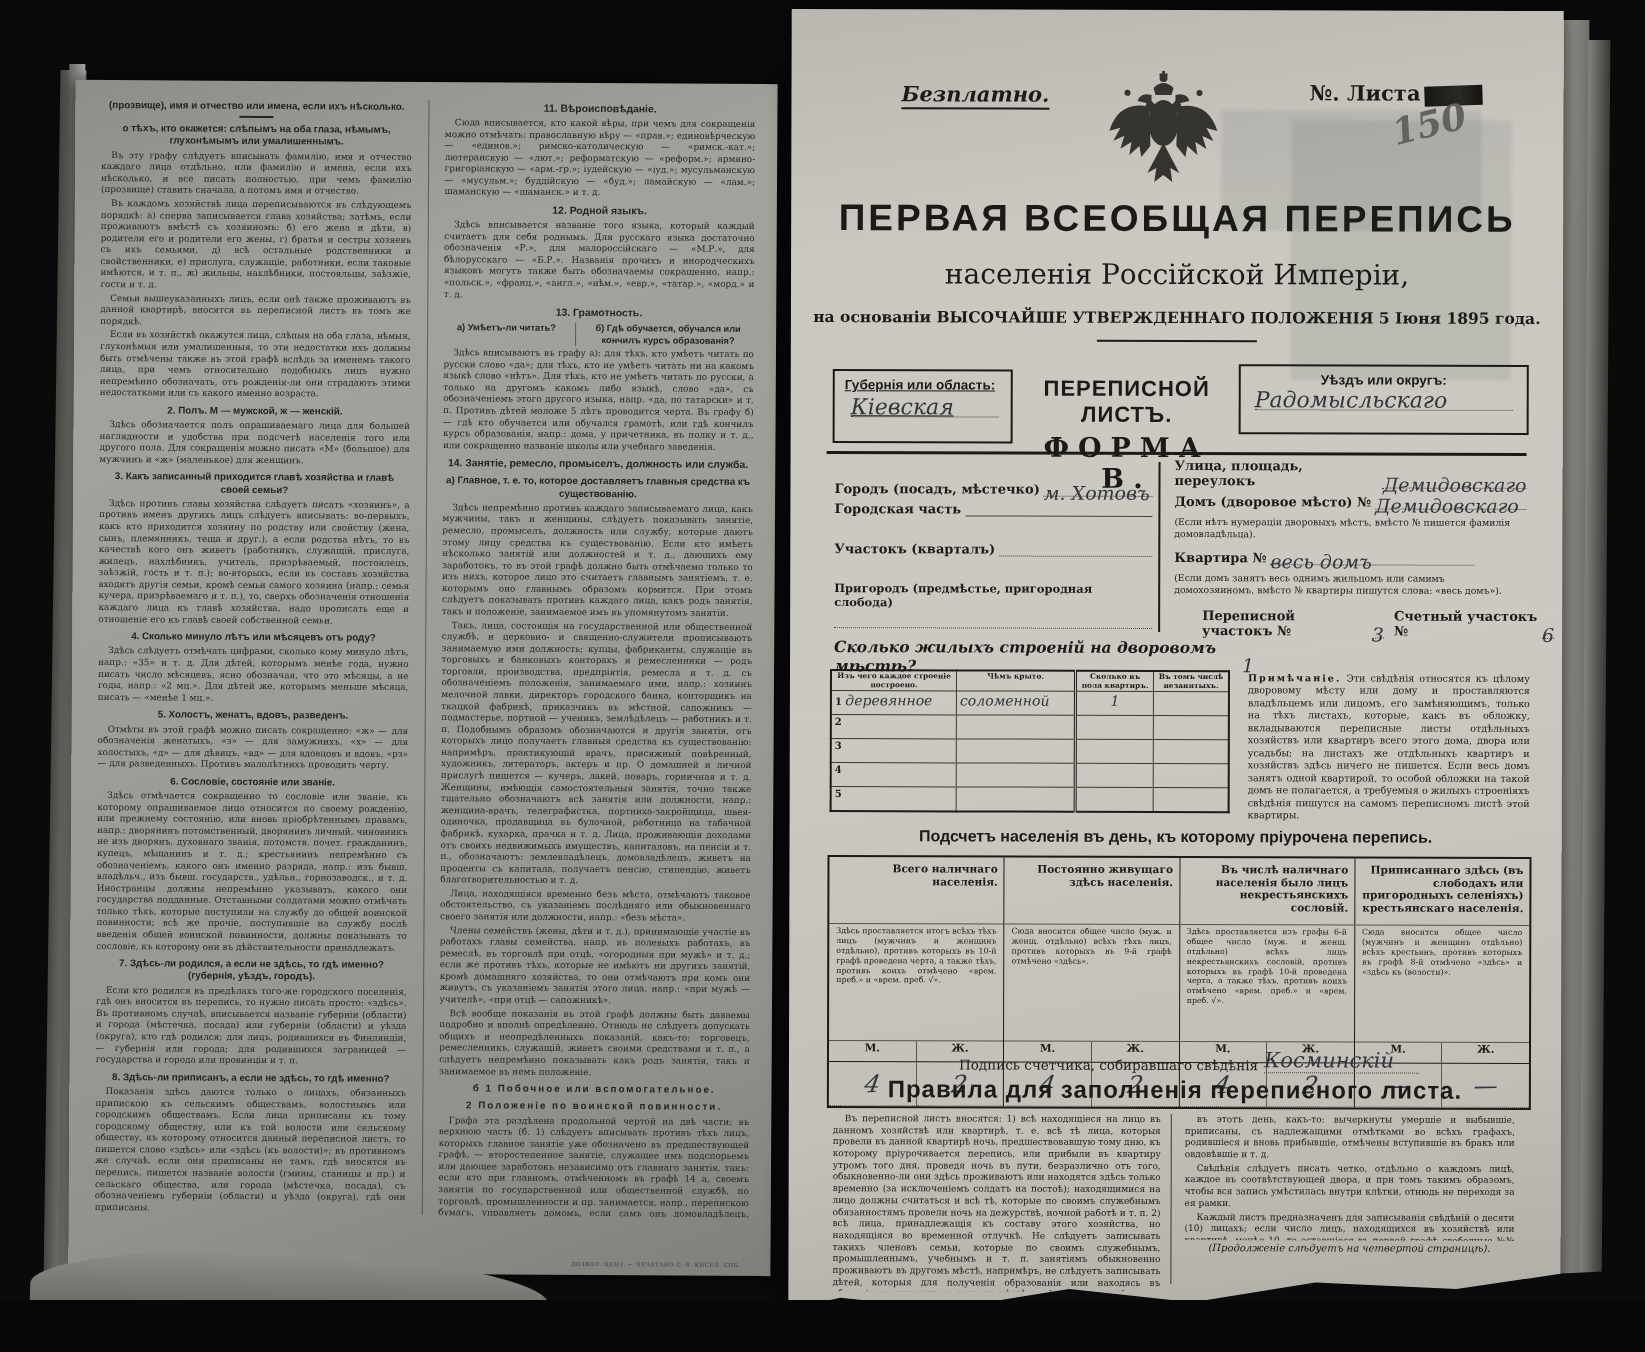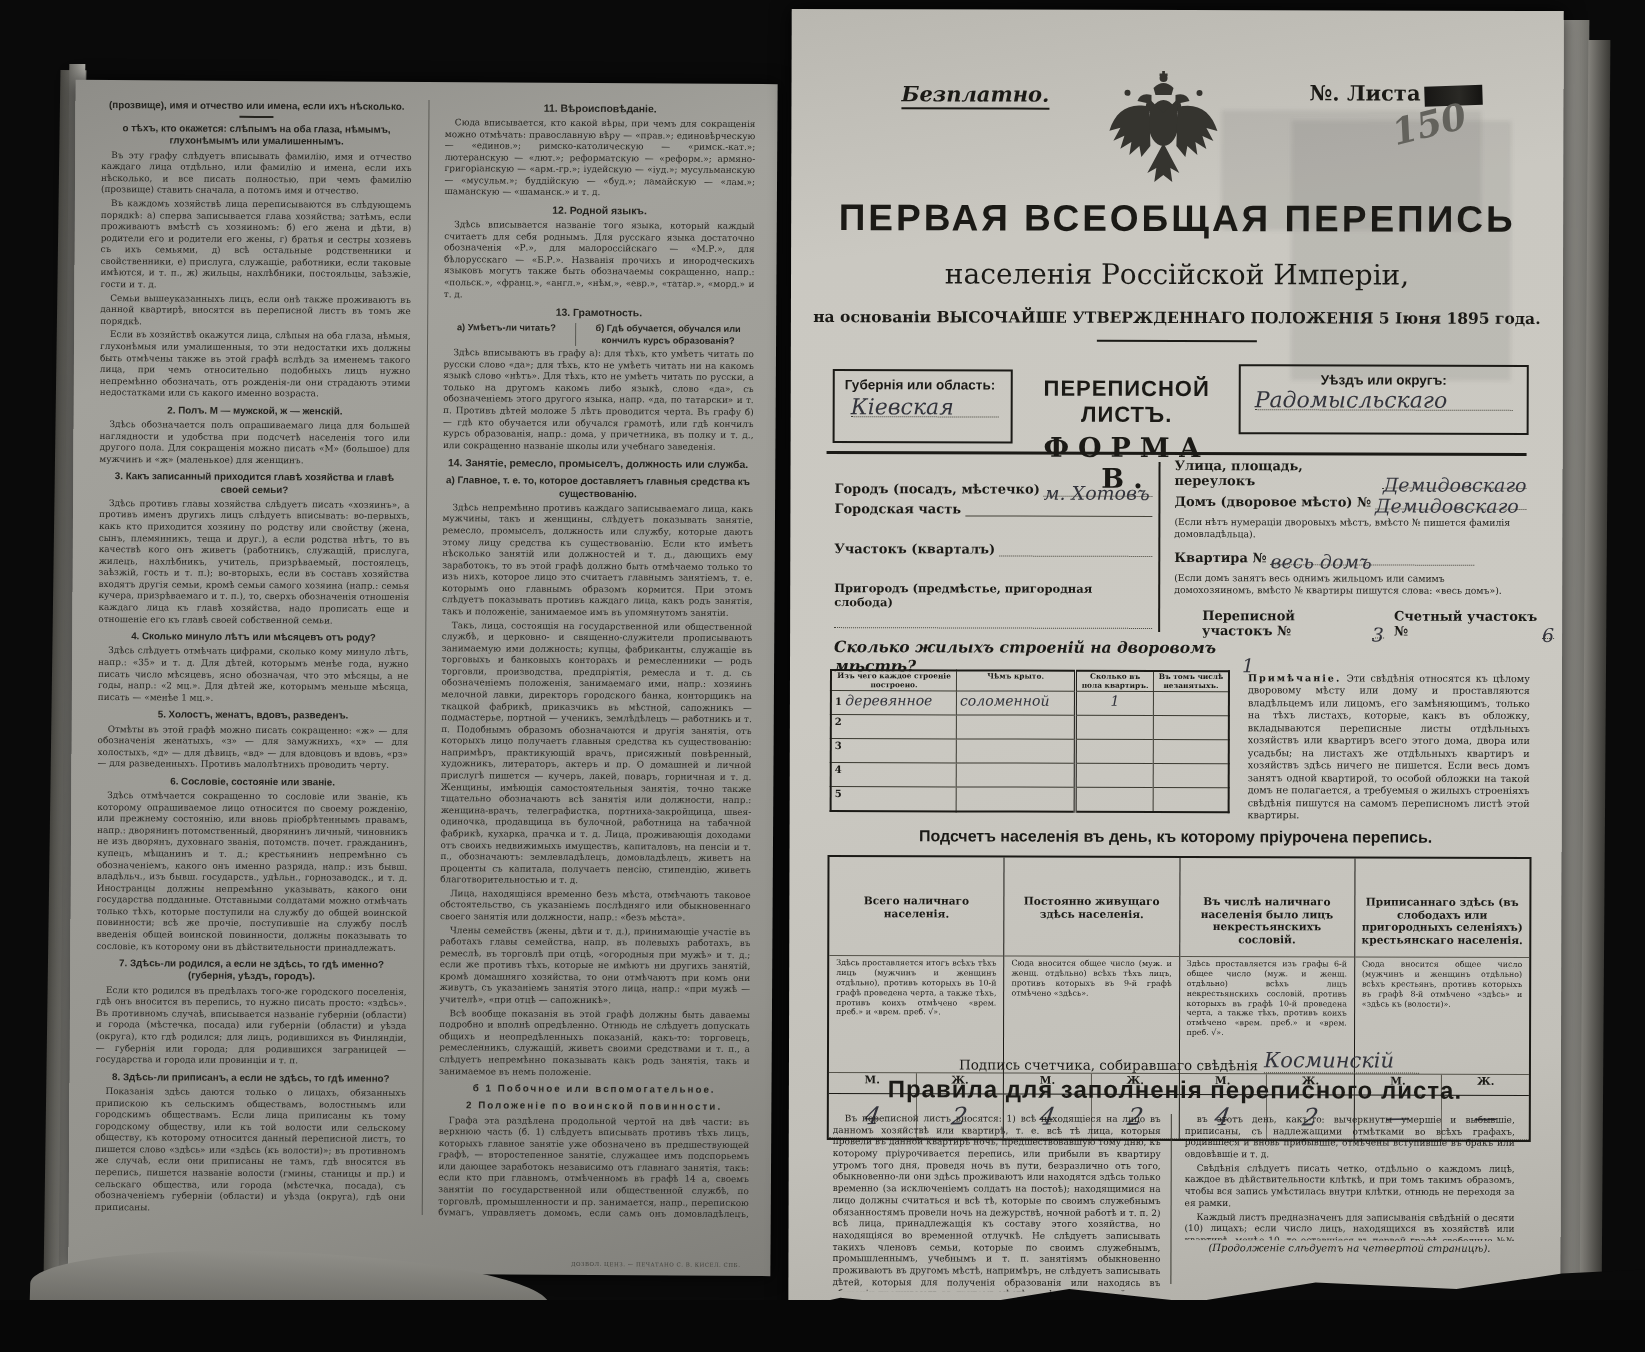--- a/index.html
+++ b/index.html
@@ -61,21 +61,21 @@
   .btab td{height:21px;text-align:left;font-size:10px;border-bottom:1px dotted #3a3930;}
   .btab .hwv{font-size:14px;}
   .note-block{position:absolute;font-size:9.6px;line-height:1.3;text-align:justify;}
   .note-block b{letter-spacing:2px;}
   
   .ct-title{position:absolute;width:100%;text-align:center;font-family:"Liberation Sans",sans-serif;
             font-weight:bold;font-size:16px;}
   .ctab{position:absolute;border:2.5px solid #1b1a16;display:flex;}
   .ct-group{width:25%;border-right:1.5px solid #1b1a16;display:flex;flex-direction:column;}
   .ct-group:last-child{border-right:none;}
-  .ct-head{font-weight:bold;font-size:10.6px;text-align:center;line-height:1.2;padding:5px 6px;height:56px;margin-top:32px;}
+  .ct-head{font-weight:bold;font-size:10.6px;text-align:right;line-height:1.2;padding:5px 6px;height:56px;}
   .ct-desc{font-size:7.9px;line-height:1.25;text-align:justify;padding:2px 7px;height:112px;border-top:1px solid #55534a;}
   .ct-mf{display:flex;border-top:1px solid #55534a;height:20px;}
   .ct-mf div{width:50%;text-align:center;font-weight:bold;font-size:10.5px;border-right:1px solid #55534a;}
   .ct-mf div:last-child{border-right:none;}
   .ct-vals{display:flex;border-top:1.5px solid #1b1a16;height:44px;}
   .ct-vals div{width:50%;text-align:center;border-right:1px solid #55534a;border-bottom:1px dotted #55534a;}
   .ct-vals div:last-child{border-right:none;}
   .ct-vals .hw{font-size:24px;display:inline-block;margin-top:8px;}
   .sig{position:absolute;font-size:13.5px;display:flex;align-items:flex-end;}
   .rules-title{position:absolute;width:100%;text-align:center;font-family:"Liberation Sans",sans-serif;
@@ -192,21 +192,21 @@
     <div class="rp sheetno" style="left:518px;top:70px;">
       <span>№. Листа</span><span class="blackbox"></span>
     </div>
     <div class="rp pencil" style="left:600px;top:92px;">150</div>
 
     <div class="rp title" style="left:0;top:188px;">ПЕРВАЯ ВСЕОБЩАЯ ПЕРЕПИСЬ</div>
     <div class="rp subtitle" style="left:0;top:248px;">населенія Россійской Имперіи,</div>
     <div class="rp lawline" style="left:0;top:298px;">на основаніи ВЫСОЧАЙШЕ УТВЕРЖДЕННАГО ПОЛОЖЕНІЯ 5 Іюня 1895 года.</div>
     <div class="law-underline" style="top:330px;"></div>
 
-    <div class="hdr-box" style="left:42px;top:360px;width:176px;height:70px;">
+    <div class="hdr-box" style="left:42px;top:360px;width:176px;height:70px;text-decoration:underline;">
       <div class="lbl">Губернія или область:</div>
       <div style="padding:2px 12px 0 16px;border-bottom:0;">
         <span class="hw big">Кіевская</span>
         <div style="border-bottom:1px dotted #444238;margin-top:-3px;"></div>
       </div>
     </div>
     <div class="rp" style="left:236px;top:366px;width:200px;">
       <div class="center-h1">ПЕРЕПИСНОЙ ЛИСТЪ.</div>
       <div class="center-h2">ФОРМА В.</div>
     </div>
@@ -372,21 +372,21 @@
     </div>
 
     <div class="rules-title" style="top:1066px;">Правила для заполненія переписного листа.</div>
     <div class="rules-col" style="left:44px;top:1104px;width:328px;height:178px;">
       <p>Въ переписной листъ вносятся: 1) всѣ находящіеся на лицо въ данномъ хозяйствѣ или квартирѣ, т. е. всѣ тѣ лица, которыя провели въ данной квартирѣ ночь, предшествовавшую тому дню, къ которому пріурочивается перепись, или прибыли въ квартиру утромъ того дня, проведя ночь въ пути, безразлично отъ того, обыкновенно-ли они здѣсь проживаютъ или находятся здѣсь только временно (за исключеніемъ солдатъ на постоѣ); находящимися на лицо должны считаться и всѣ тѣ, которые по своимъ служебнымъ обязанностямъ провели ночь на дежурствѣ, ночной работѣ и т. п. 2) всѣ лица, принадлежащія къ составу этого хозяйства, но находящіяся во временной отлучкѣ. Не слѣдуетъ записывать такихъ членовъ семьи, которые по своимъ служебнымъ, промышленнымъ, учебнымъ и т. п. занятіямъ обыкновенно проживаютъ въ другомъ мѣстѣ, напримѣръ, не слѣдуетъ записывать дѣтей, которыя для полученія образованія или находясь въ обученіи проживаютъ въ другомъ мѣстѣ, отдѣльно отъ своей семьи. Подобныя лица должны быть записываемы временно пребывающими въ тѣхъ случаяхъ, когда они прибыли домой на побывку.</p>
 
     </div>
     <div class="rules-div" style="left:382px;top:1104px;height:170px;"></div>
     <div class="rules-col" style="left:396px;top:1104px;width:330px;height:126px;">
       <p>въ этотъ день, какъ-то: вычеркнуты умершіе и выбывшіе, приписаны, съ надлежащими отмѣтками во всѣхъ графахъ, родившіеся и вновь прибывшіе, отмѣчены вступившіе въ бракъ или овдовѣвшіе и т. д.</p>
-      <p>Свѣдѣнія слѣдуетъ писать четко, отдѣльно о каждомъ лицѣ, каждое въ дѣйствительности клѣткѣ, и при томъ такимъ образомъ, чтобы вся запись умѣстилась внутри клѣтки, отнюдь не переходя за ея рамки.</p>
+      <p>Свѣдѣнія слѣдуетъ писать четко, отдѣльно о каждомъ лицѣ, каждое въ соотвѣтствующей двора, и при томъ такимъ образомъ, чтобы вся запись умѣстилась внутри клѣтки, отнюдь не переходя за ея рамки.</p>
       <p>Каждый листъ предназначенъ для записыванія свѣдѣній о десяти (10) лицахъ; если число лицъ, находящихся въ хозяйствѣ или квартирѣ, менѣе 10, то оставшіеся въ первой графѣ свободные №№ зачеркиваются; если же, наоборотъ, число лицъ, принадлежащихъ къ хозяйству, превышаетъ 10, то берется потребное количество дополнительныхъ листовъ, въ которыхъ нумерація уже измѣняется, а именно вмѣсто 1, 2, 3 и т. д., ставится 11, 12, 13 и т. д., а №№, оставшіеся свободными — зачеркиваются. Всѣ переписные листы, относящіеся къ одной и той же квартирѣ, должны быть занумерованы однимъ и тѣмъ же № квартиры, съ прибавленіемъ рядомъ съ № квартиры послѣдовательно еще буквъ а, б, в и т. д., смотря по числу переписныхъ листовъ квартиры.</p>
     </div>
     <div class="contin" style="left:396px;top:1232px;width:330px;">(Продолженіе слѣдуетъ на четвертой страницѣ).</div>
   </div>
 
   <div class="curl"></div>
   <div class="torn"></div>
   <div class="blackbottom"></div>
 </div>
 

